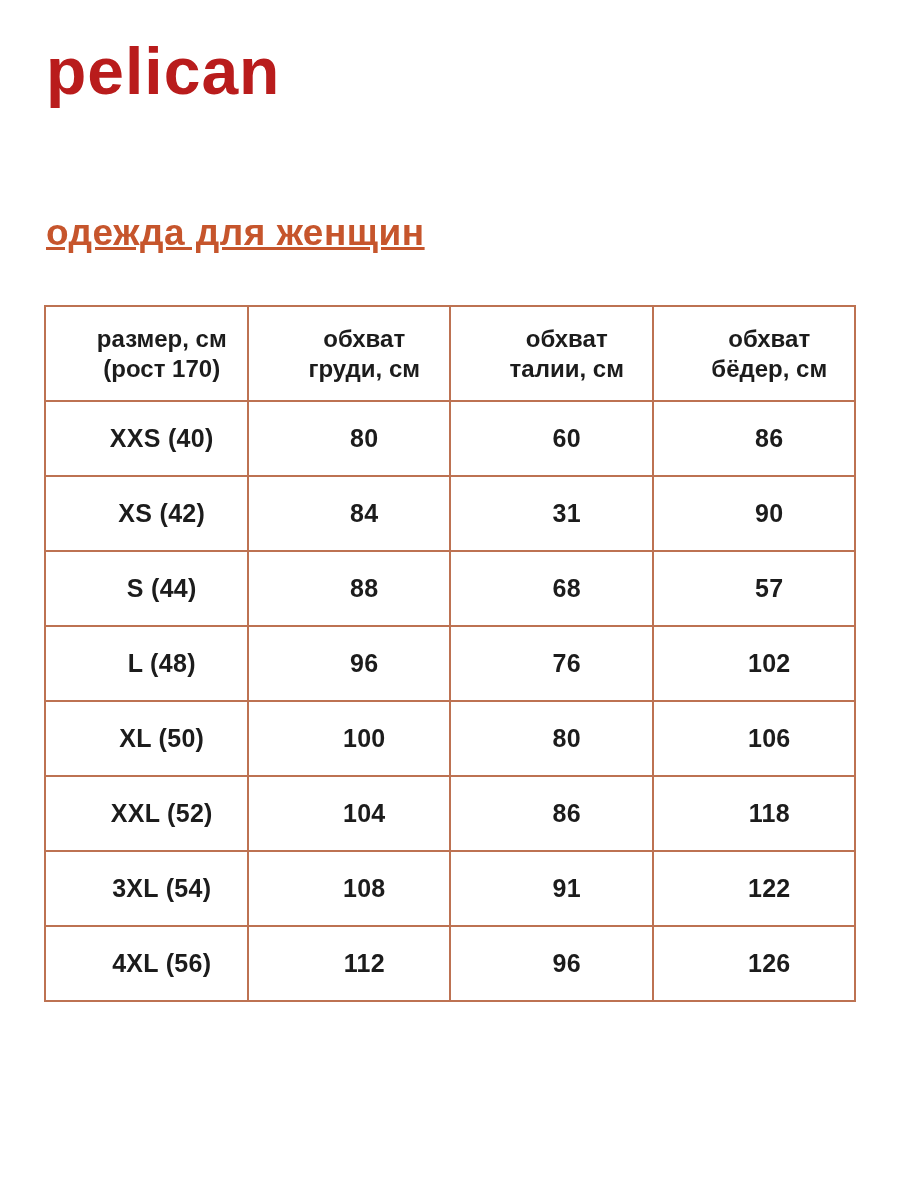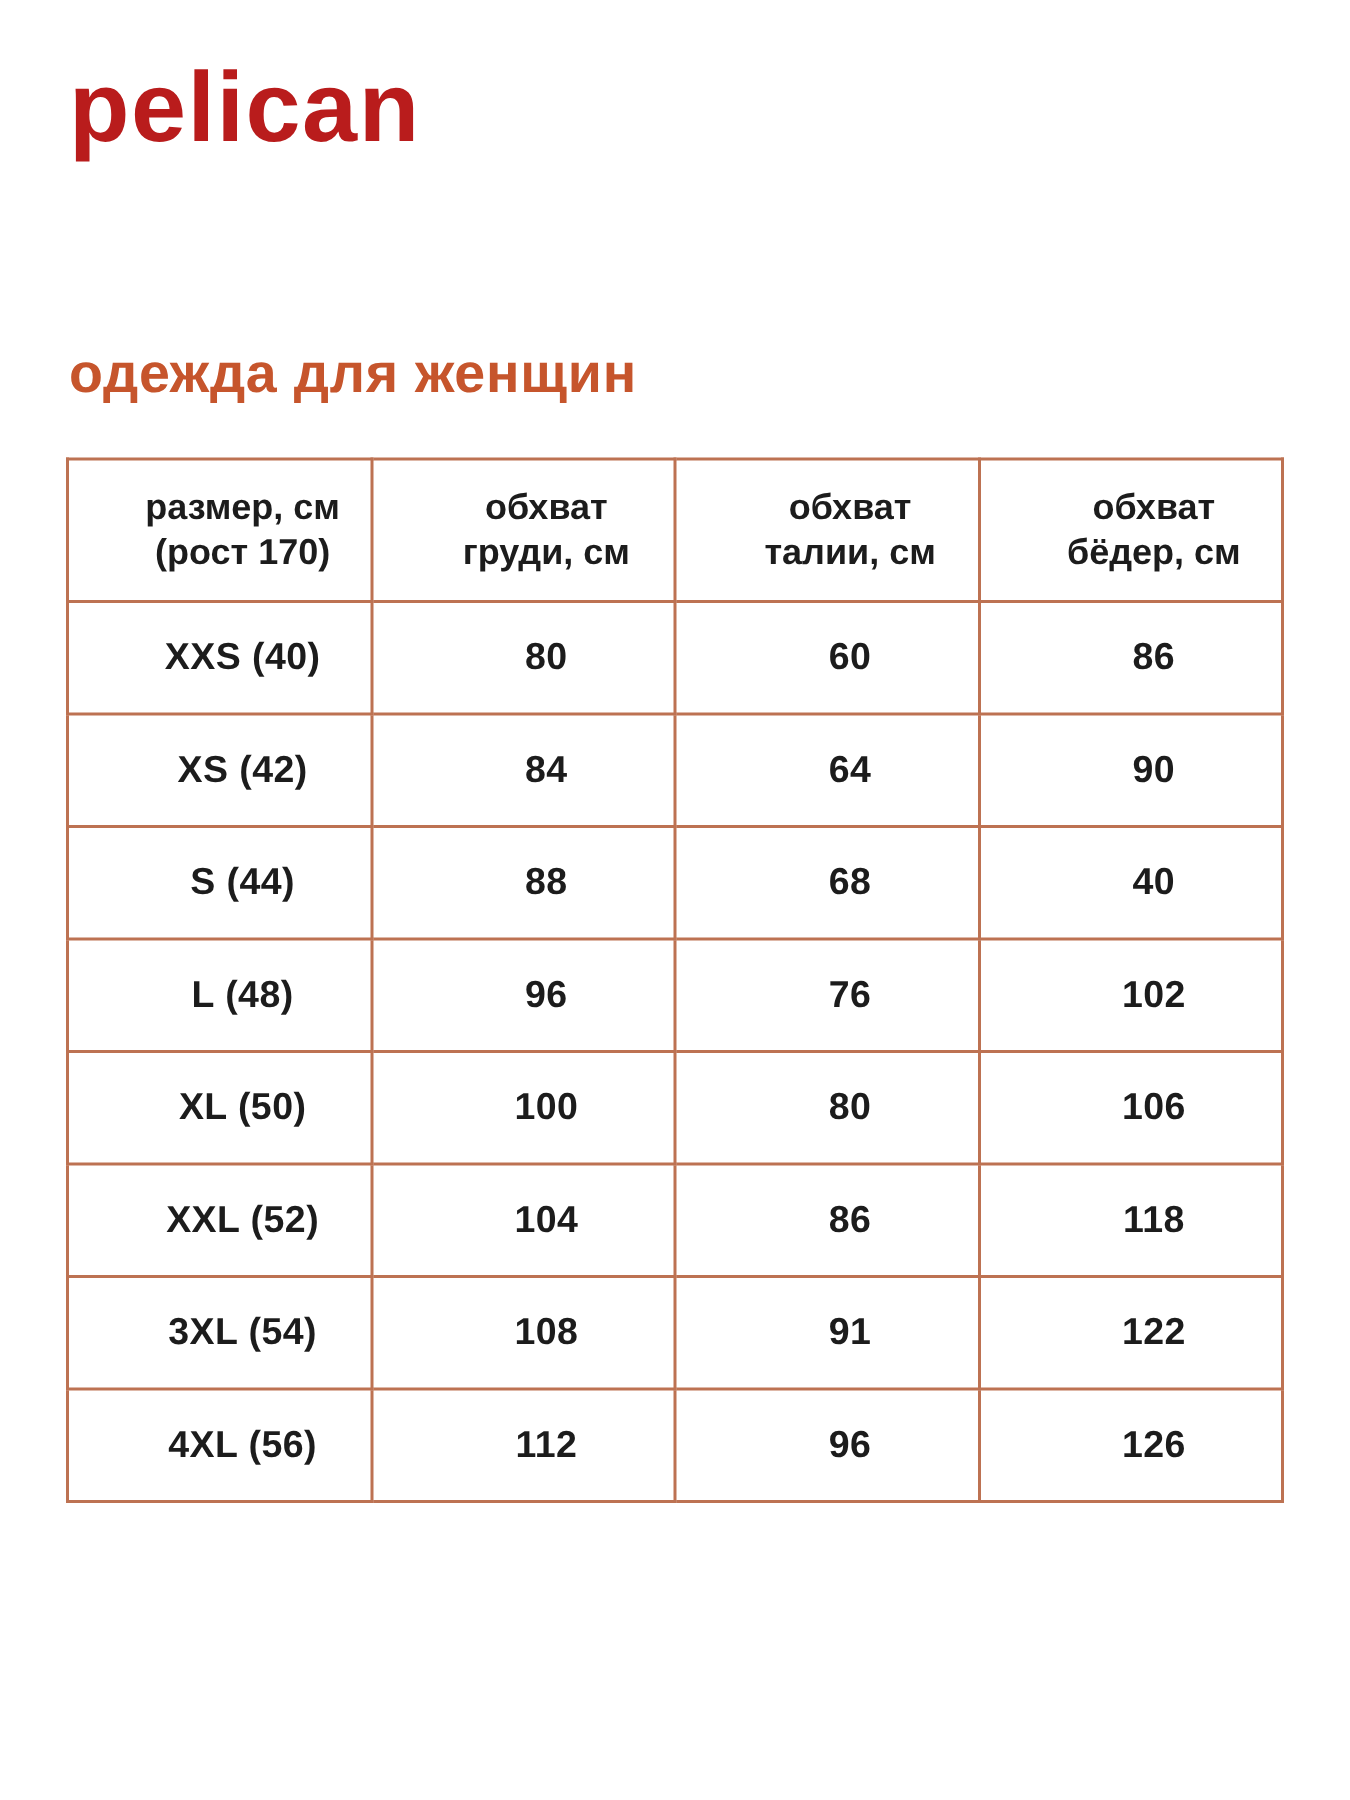--- a/index.html
+++ b/index.html
@@ -18,26 +18,27 @@
     top: 38px;
     font-size: 66px;
     font-weight: bold;
     letter-spacing: 1px;
     color: #b91c1c;
     line-height: 1;
   }
   .page-title {
     position: absolute;
     left: 46px;
-    top: 228px;
+    top: 212px;
     font-size: 37px;
     font-weight: bold;
     letter-spacing: 0.5px;
     color: #c6552c;
     line-height: 1.15;
+    text-decoration: underline;
   }
   table.size-table {
     position: absolute;
     left: 44px;
     top: 305px;
     width: 812px;
     border-collapse: collapse;
     table-layout: fixed;
   }
   .size-table th, .size-table td {
@@ -92,28 +93,28 @@
   <tbody>
     <tr>
       <td>XXS (40)</td>
       <td>80</td>
       <td>60</td>
       <td>86</td>
     </tr>
     <tr>
       <td>XS (42)</td>
       <td>84</td>
-      <td>64</td>
+      <td>31</td>
       <td>90</td>
     </tr>
     <tr>
       <td>S (44)</td>
       <td>88</td>
       <td>68</td>
-      <td>40</td>
+      <td>57</td>
     </tr>
     <tr>
       <td>L (48)</td>
       <td>96</td>
       <td>76</td>
       <td>102</td>
     </tr>
     <tr>
       <td>XL (50)</td>
       <td>100</td>

